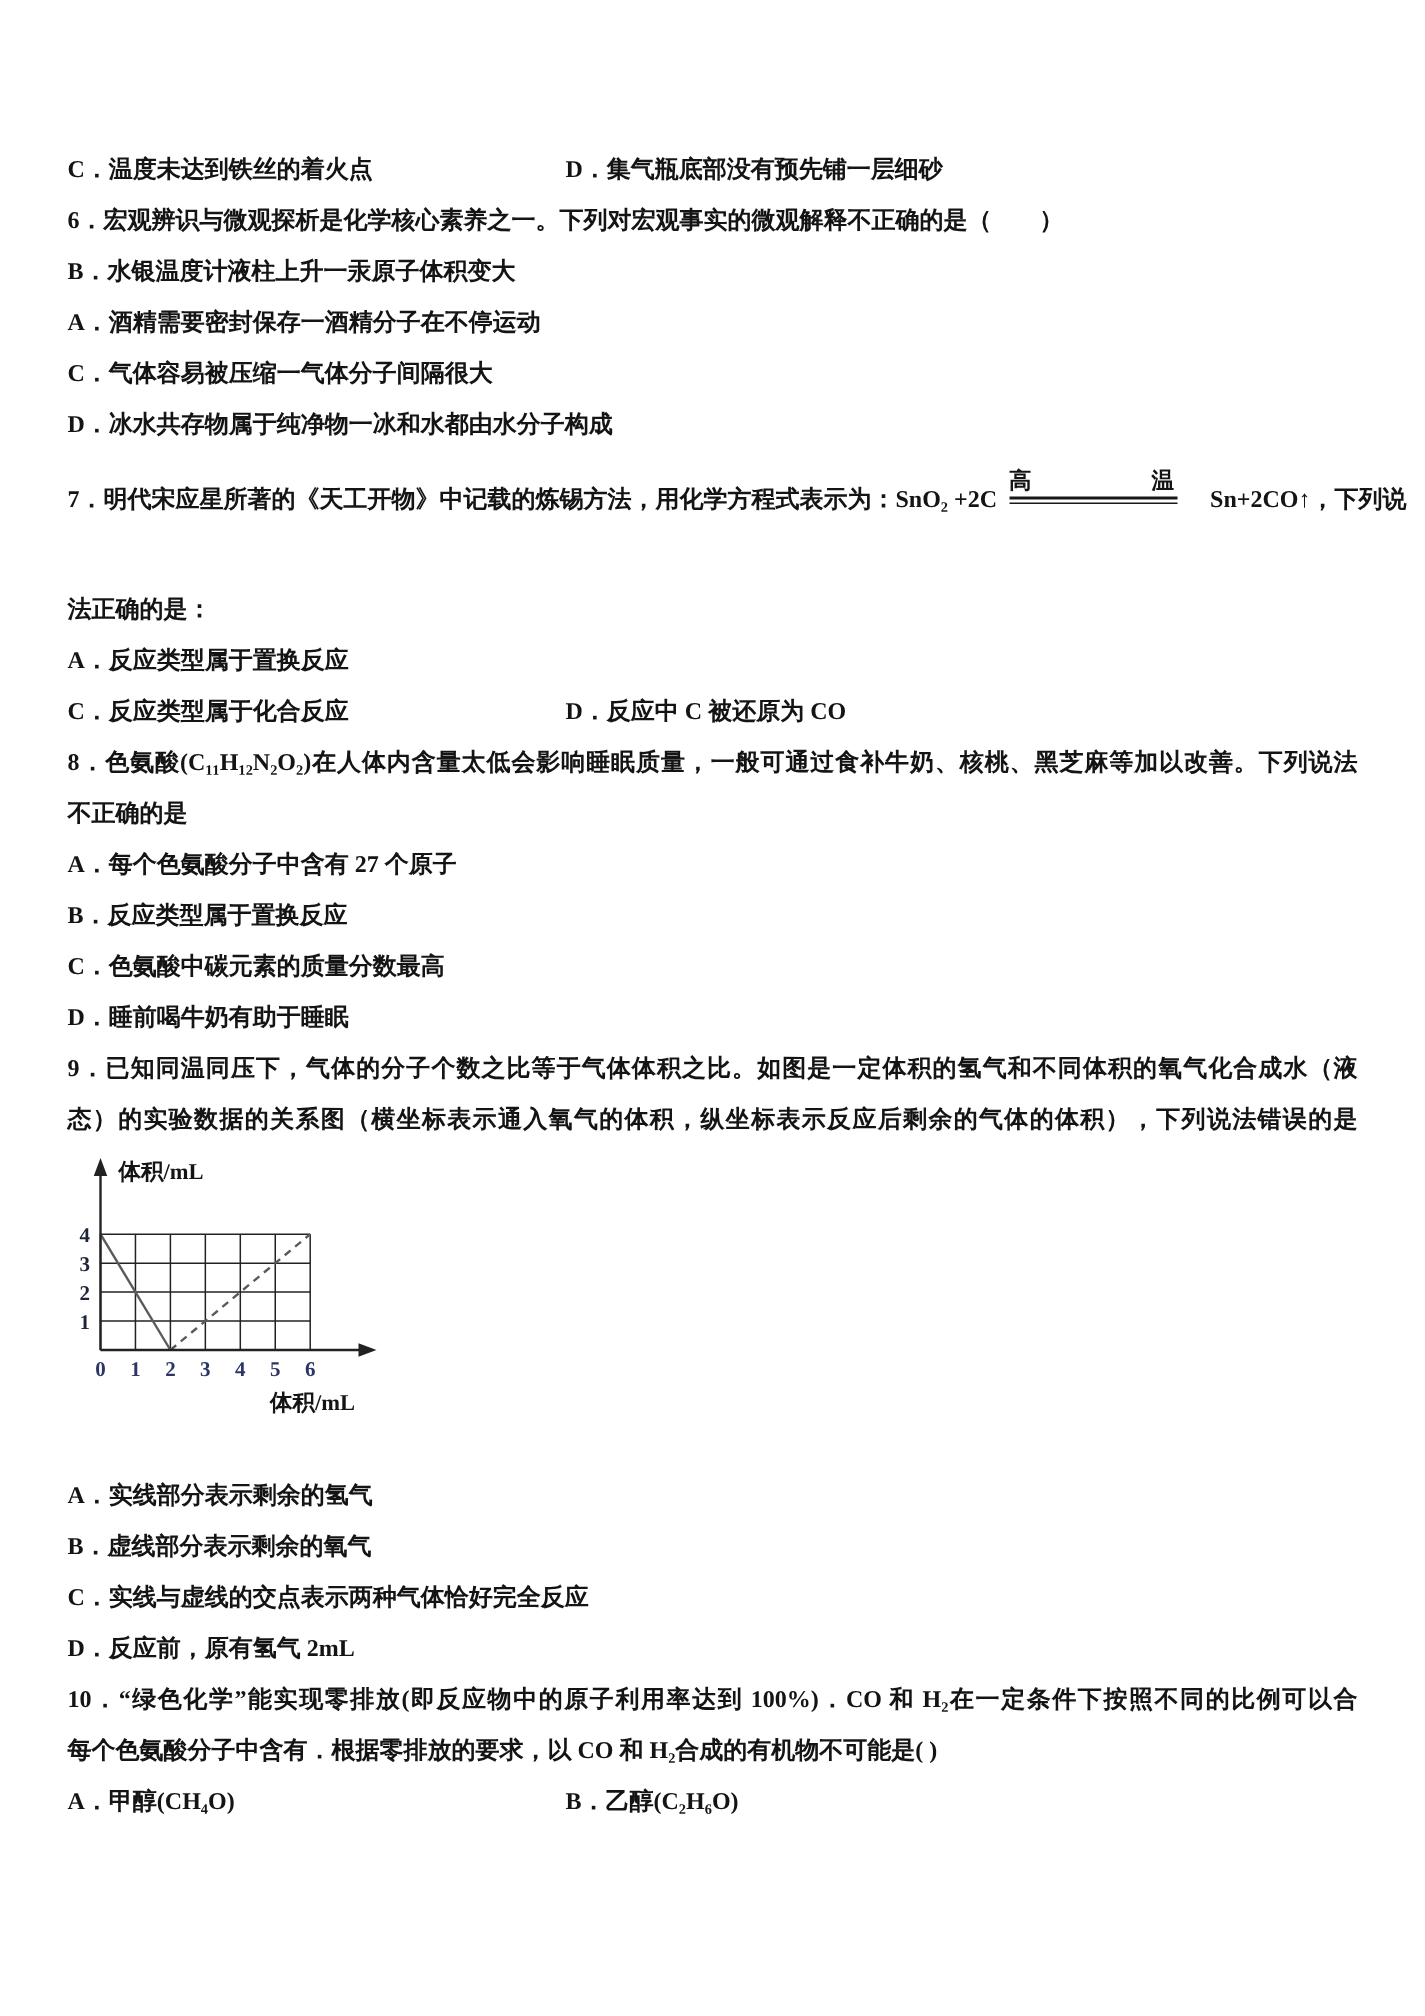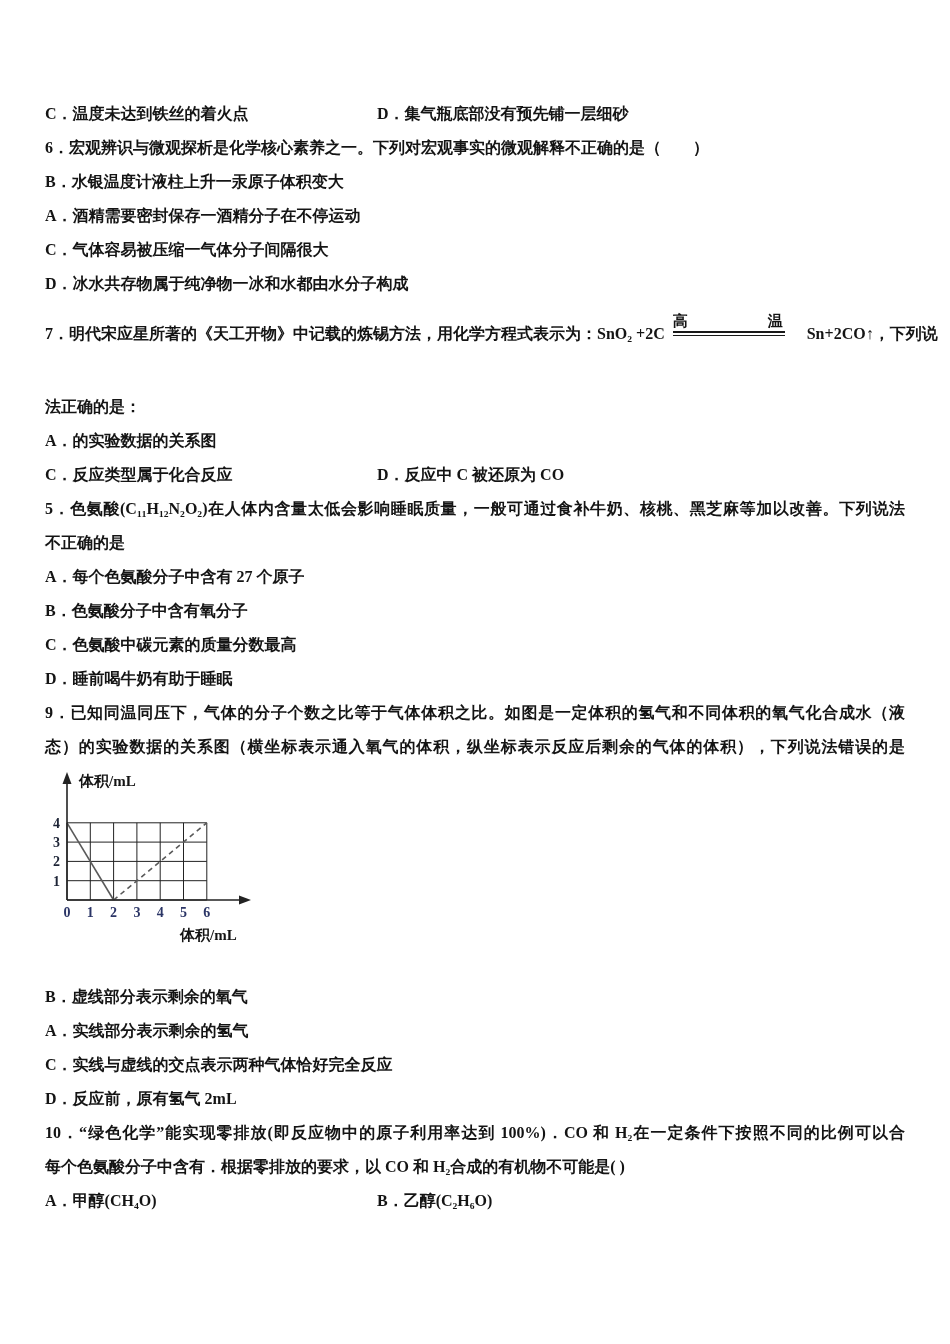--- a/index.html
+++ b/index.html
@@ -54,31 +54,31 @@
   <div class="line">A．酒精需要密封保存一酒精分子在不停运动</div>
   <div class="line">C．气体容易被压缩一气体分子间隔很大</div>
   <div class="line">D．冰水共存物属于纯净物一冰和水都由水分子构成</div>
 
   <div class="line q7-line jl"><span>7．明代宋应星所著的《天工开物》中记载的炼锡方法，用化学方程式表示为：SnO₂ +2C</span><span class="rxn-cond">
         <span class="cond-text">高温</span>
         <span class="cond-line"></span>
       </span><span>Sn+2CO↑，下列说</span></div>
   <div class="line">法正确的是：</div>
   <div class="line two-col">
-    <span class="opt-left">A．的实验数据的关系图</span>
+    <span class="opt-left">A．反应类型属于置换反应</span>
   </div>
   <div class="line two-col">
     <span class="opt-left">C．反应类型属于化合反应</span>
     <span class="opt-right">D．反应中 C 被还原为 CO</span>
   </div>
 
-  <div class="line jl">5．色氨酸(C₁₁H₁₂N₂O₂)在人体内含量太低会影响睡眠质量，一般可通过食补牛奶、核桃、黑芝麻等加以改善。下列说法</div>
+  <div class="line jl">8．色氨酸(C₁₁H₁₂N₂O₂)在人体内含量太低会影响睡眠质量，一般可通过食补牛奶、核桃、黑芝麻等加以改善。下列说法</div>
   <div class="line">不正确的是</div>
   <div class="line">A．每个色氨酸分子中含有 27 个原子</div>
-  <div class="line">B．色氨酸分子中含有氧分子</div>
+  <div class="line">B．反应类型属于置换反应</div>
   <div class="line">C．色氨酸中碳元素的质量分数最高</div>
   <div class="line">D．睡前喝牛奶有助于睡眠</div>
 
   <div class="line jl">9．已知同温同压下，气体的分子个数之比等于气体体积之比。如图是一定体积的氢气和不同体积的氧气化合成水（液</div>
   <div class="line jl">态）的实验数据的关系图（横坐标表示通入氧气的体积，纵坐标表示反应后剩余的气体的体积），下列说法错误的是</div>
 
   <div class="chart-block">
     <svg id="chart-svg" width="250" height="178" viewBox="0 0 250 178">
         <line x1="22" y1="130" x2="22" y2="52.8" stroke="#222" stroke-width="1"></line>
         <line x1="45.3" y1="130" x2="45.3" y2="52.8" stroke="#222" stroke-width="1"></line>
@@ -107,22 +107,22 @@
         <text x="161.8" y="147" text-anchor="middle" class="tick tick-x">6</text>
         <text x="15" y="115.7" text-anchor="end" class="tick tick-y">1</text>
         <text x="15" y="96.4" text-anchor="end" class="tick tick-y">2</text>
         <text x="15" y="77.1" text-anchor="end" class="tick tick-y">3</text>
         <text x="15" y="57.8" text-anchor="end" class="tick tick-y">4</text>
         <text x="34" y="16" class="axis-label">体积/mL</text>
         <text x="135" y="170" class="axis-label">体积/mL</text>
       </svg>
   </div>
 
+  <div class="line">A．实线部分表示剩余的氢气</div>
   <div class="line">B．虚线部分表示剩余的氧气</div>
-  <div class="line">A．实线部分表示剩余的氢气</div>
   <div class="line">C．实线与虚线的交点表示两种气体恰好完全反应</div>
   <div class="line">D．反应前，原有氢气 2mL</div>
 
   <div class="line jl">10．“绿色化学”能实现零排放(即反应物中的原子利用率达到 100%)．CO 和 H₂在一定条件下按照不同的比例可以合</div>
   <div class="line">每个色氨酸分子中含有．根据零排放的要求，以 CO 和 H₂合成的有机物不可能是( )</div>
   <div class="line two-col">
     <span class="opt-left">A．甲醇(CH₄O)</span>
     <span class="opt-right">B．乙醇(C₂H₆O)</span>
   </div>
 

